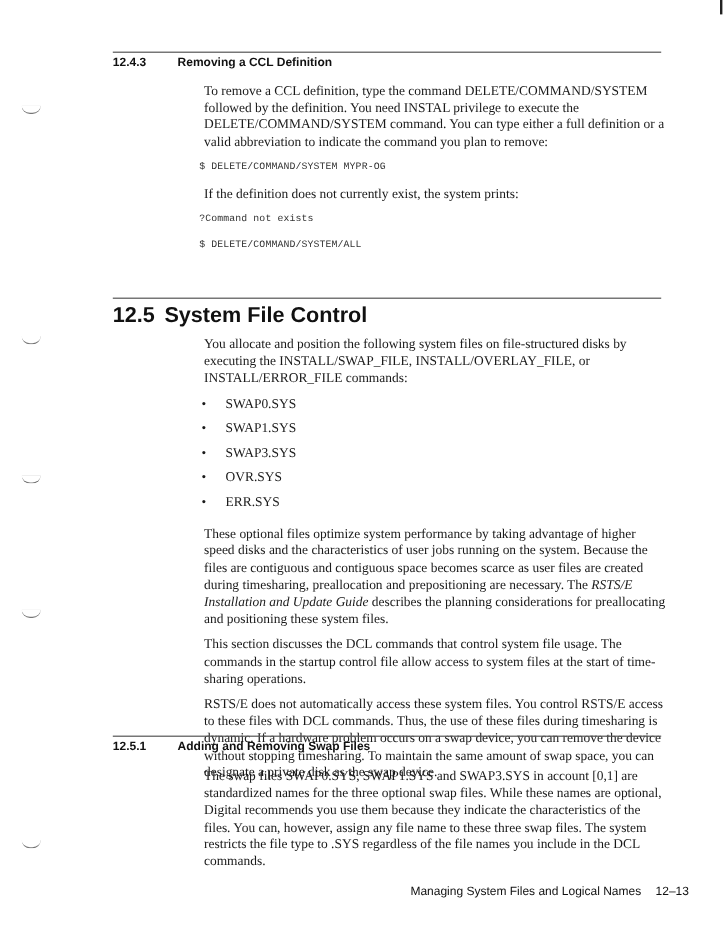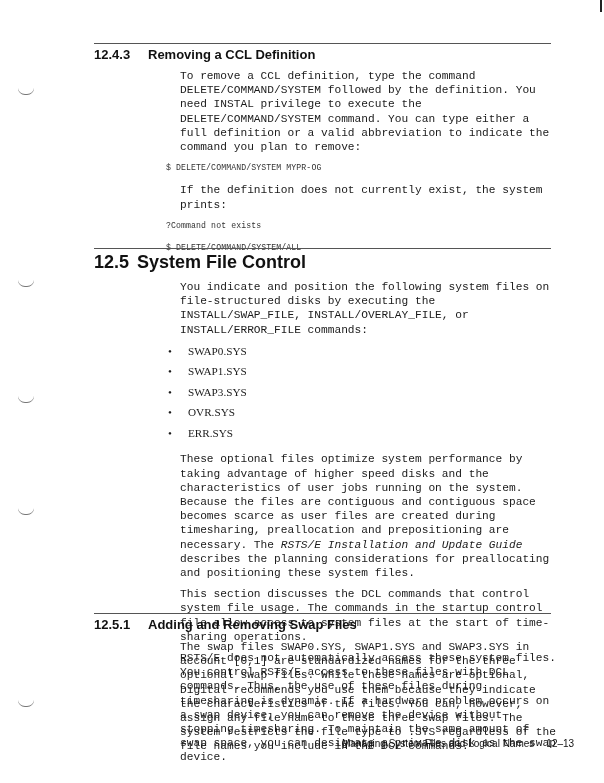--- a/index.html
+++ b/index.html
@@ -9,29 +9,29 @@
     font-family: "DejaVu Serif", serif;
   }
   .page { position: absolute; left: 0; top: 0; width: 604px; height: 783px; }
   .rule {
     position: absolute; left: 94px; width: 457px; height: 0;
     border-top: 1px solid #555;
   }
   .heading {
     position: absolute; left: 94px;
     font-family: "Liberation Sans", sans-serif; font-weight: bold;
-    font-size: 13px; color: #111; white-space: nowrap;
+    font-size: 10px; color: #111; white-space: nowrap;
   }
   .heading .num { display: inline-block; }
   .body-block {
     position: absolute; left: 166px; width: 390px;
     font-family: "Liberation Serif", serif; font-size: 11.2px;
     line-height: 14.2px; color: #1a1a1a;
   }
-  .body-block p { margin: 0 0 7px 14px; font-family: Liberation Mono, monospace; }
+  .body-block p { margin: 0 0 7px 4px; }
   .code {
     font-family: "Liberation Mono", monospace; font-size: 8.2px;
     color: #333; margin: 0 0 8px 0; white-space: pre; letter-spacing: 0.1px;
   }
   .bullets { list-style: none; margin: 0 0 6px 0; padding: 0; }
   .bullets li { position: relative; padding-left: 22px; height: 20.5px; line-height: 14px; }
   .bullets li .dot { position: absolute; left: 2px; top: 0; }
   em { font-style: italic; }
   .footer {
     position: absolute; left: 342px; top: 738px;
@@ -66,21 +66,21 @@
     <p>If the definition does not currently exist, the system prints:</p>
     <div class="code">?Command not exists</div>
     <div class="code">$ DELETE/COMMAND/SYSTEM/ALL</div>
   </div>
 
   <div class="rule" style="top:248px"></div>
   <div class="heading" style="top:252px; font-size:18px">
     <span class="num" style="width:43px">12.5</span><span>System File Control</span>
   </div>
   <div class="body-block" style="top:280px">
-    <p>You indicate and position the following system files on file-structured disks by executing the INSTALL/SWAP_FILE, INSTALL/OVERLAY_FILE, or INSTALL/ERROR_FILE commands:</p>
+    <p>You allocate and position the following system files on file-structured disks by executing the INSTALL/SWAP_FILE, INSTALL/OVERLAY_FILE, or INSTALL/ERROR_FILE commands:</p>
     <ul class="bullets">
       <li><span class="dot">•</span><span>SWAP0.SYS</span></li>
       <li><span class="dot">•</span><span>SWAP1.SYS</span></li>
       <li><span class="dot">•</span><span>SWAP3.SYS</span></li>
       <li><span class="dot">•</span><span>OVR.SYS</span></li>
       <li><span class="dot">•</span><span>ERR.SYS</span></li>
     </ul>
     <p><span>These optional files optimize system performance by taking advantage of higher speed disks and the characteristics of user jobs running on the system. Because the files are contiguous and contiguous space becomes scarce as user files are created during timesharing, preallocation and prepositioning are necessary. The </span><em>RSTS/E Installation and Update Guide</em><span> describes the planning considerations for preallocating and positioning these system files.</span></p>
     <p>This section discusses the DCL commands that control system file usage. The commands in the startup control file allow access to system files at the start of time-sharing operations.</p>
     <p>RSTS/E does not automatically access these system files. You control RSTS/E access to these files with DCL commands. Thus, the use of these files during timesharing is dynamic. If a hardware problem occurs on a swap device, you can remove the device without stopping timesharing. To maintain the same amount of swap space, you can designate a private disk as the swap device.</p>

